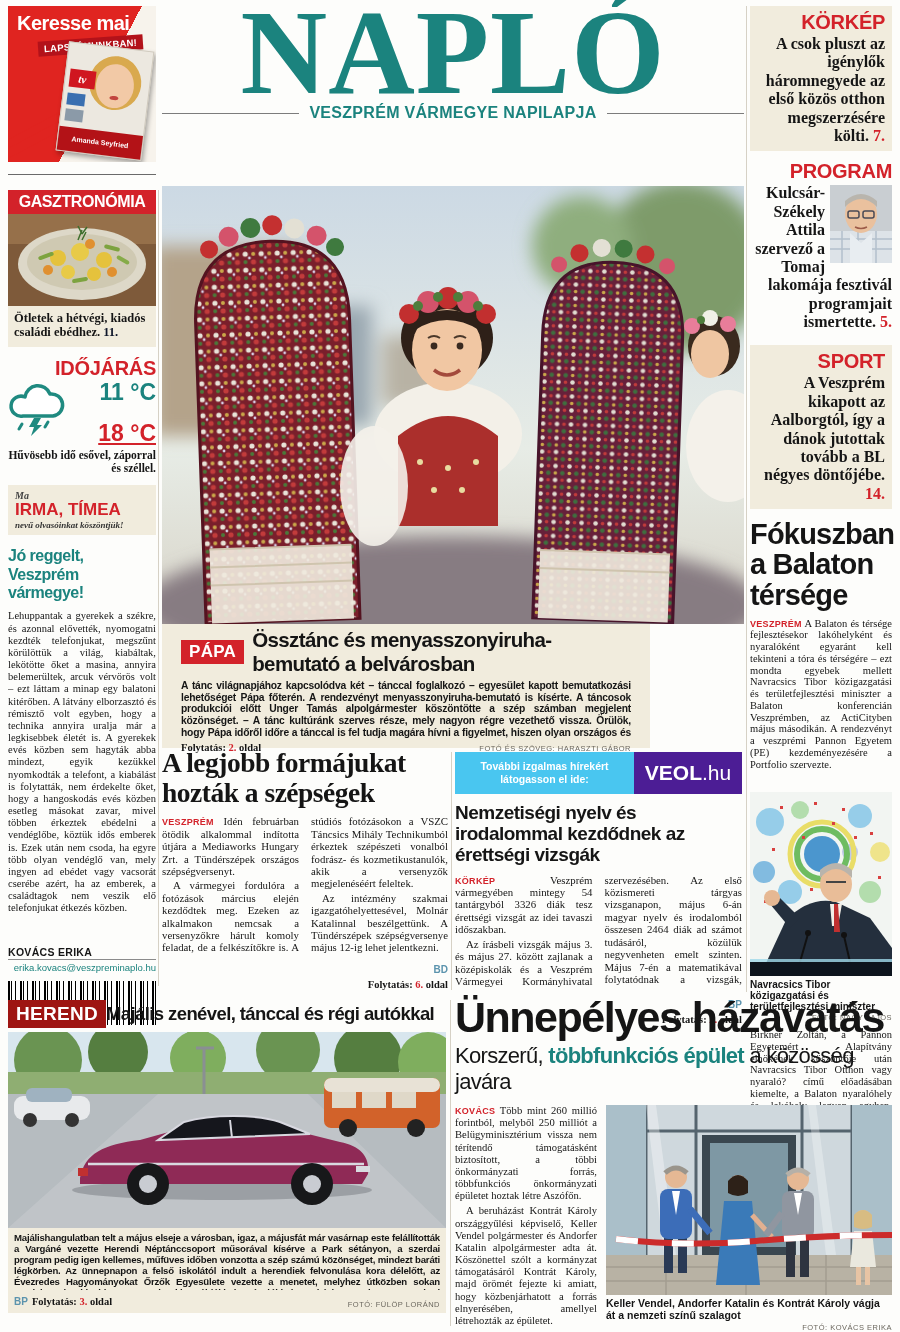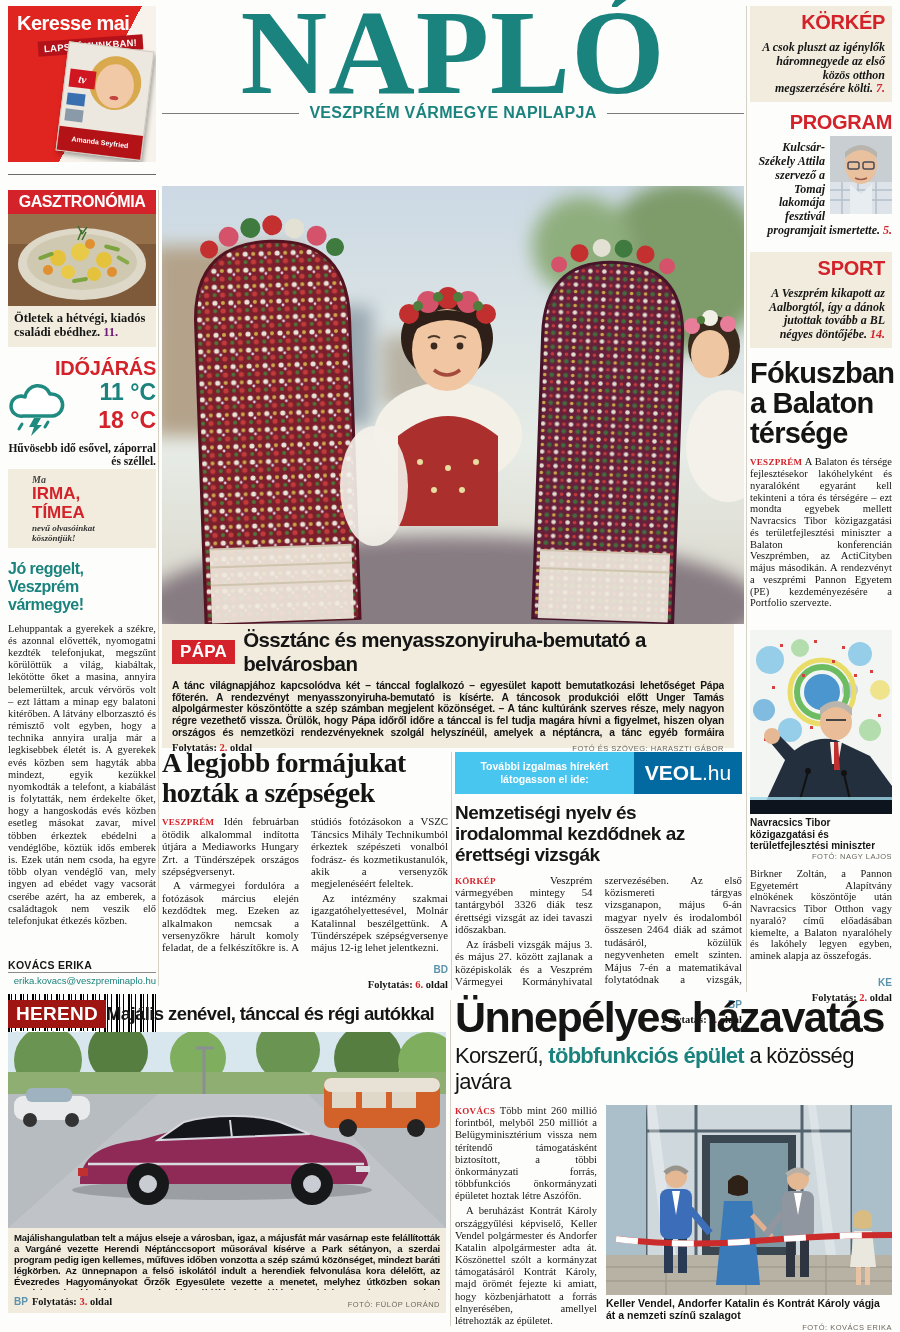--- a/index.html
+++ b/index.html
@@ -2,23 +2,23 @@
 <html><head>
 <meta charset="utf-8">
 <style>
   html,body{margin:0;padding:0;}
   body{width:900px;height:1332px;background:#fdfdfb;position:relative;overflow:hidden;
        font-family:"Liberation Serif",serif;color:#151515;}
   .abs{position:absolute;}
   .beige{background:#f1ecdd;}
   .sans{font-family:"Liberation Sans",sans-serif;}
   .serifbody{font-family:"Liberation Serif",serif;text-align:justify;}
-  .red{color:#701a75;}
+  .red{color:#0f172a;}
   .sec-title{font-family:"Liberation Sans",sans-serif;font-weight:bold;color:#d3222a;letter-spacing:-0.3px;}
-  .tag{color:#d3222a;font-family:Liberation Serif, serif;font-weight:bold;font-size:9px;letter-spacing:.3px;}
+  .tag{color:#d3222a;font-family:Liberation Sans, sans-serif;font-weight:bold;font-size:9px;letter-spacing:.3px;}
   .initials{color:#5b93ad;font-weight:bold;font-family:"Liberation Sans",sans-serif;font-size:10px;}
   .cont{font-weight:bold;font-size:10.5px;}
   .cont .pg{color:#d3222a;}
   .credit{font-family:"Liberation Sans",sans-serif;font-size:7.5px;color:#6b675e;
           text-transform:uppercase;letter-spacing:.5px;}
   .vline{background:#d6d1c5;width:1px;}
   .hline{background:#6a6a6a;height:1px;}
   svg{display:block;}
 
   
@@ -44,76 +44,76 @@
   .mast-sub-row{display:flex;align-items:center;gap:10px;margin-top:-10px;}
   .mast-rule{flex:1;height:1px;background:#7c7c7c;}
   .mast-sub{color:#1b837e;font-family:"Liberation Sans",sans-serif;font-weight:bold;font-size:16px;letter-spacing:.3px;}
   .dateline{margin-top:5px;border-top:1px solid #7c7c7c;border-bottom:1px solid #7c7c7c;
             font-size:11px;padding:3px 0;}
 
   
   .rail{left:750px;top:6px;width:142px;}
   .rail-box{padding:6px 7px;margin-bottom:10px;}
   .rail-title{font-size:20px;text-align:right;line-height:1;}
-  .rail-text{font-size:12px;font-weight:bold;text-align:right;line-height:1.15;margin-top:9px;font-style:italic;}
+  .rail-text{font-size:16px;font-weight:bold;text-align:right;line-height:1.15;margin-top:3px;}
   .rail-pg{color:#d3222a;}
   .balaton-headline{font-family:"Liberation Sans",sans-serif;font-weight:bold;font-size:29px;
                     line-height:1.04;letter-spacing:-0.8px;margin:6px 0 8px;}
   .small-body{font-size:10.5px;line-height:1.12;}
   .photo-caption{font-family:"Liberation Sans",sans-serif;font-weight:bold;font-size:10px;line-height:1.12;}
 
   
   .side{left:8px;top:190px;width:148px;}
   .gastro-title{background:#d3222a;color:#fff;font-family:"Liberation Sans",sans-serif;font-weight:bold;
                 font-size:16px;text-align:center;line-height:24px;letter-spacing:-0.4px;}
   .gastro-cap{font-size:12.5px;font-weight:bold;padding:5px 6px 7px;line-height:1.15;}
   .weather{margin-top:10px;}
   .weather-title{font-size:20px;text-align:right;}
   .temp-teal{color:#1b837e;font-family:"Liberation Sans",sans-serif;font-weight:bold;font-size:23px;text-align:right;line-height:1.05;}
   .temp-red{color:#d3222a;font-family:"Liberation Sans",sans-serif;font-weight:bold;font-size:23px;text-align:right;line-height:1.05;}
   .weather-text{font-size:11.5px;font-weight:bold;text-align:right;margin-top:4px;line-height:1.15;}
-  .nameday{margin-top:1px;padding:5px 24px;}
+  .nameday{margin-top:10px;padding:5px 7px;}
   .nameday-ma{font-size:10px;font-weight:bold;font-style:italic;color:#444;}
   .nameday-names{color:#d3222a;font-family:"Liberation Sans",sans-serif;font-weight:bold;font-size:17px;line-height:1.1;}
   .nameday-suffix{font-size:9px;font-weight:bold;color:#333;font-style:italic;}
   .morning-head{color:#1b837e;font-family:"Liberation Sans",sans-serif;font-weight:bold;font-size:16px;
                 line-height:1.15;letter-spacing:-0.5px;margin-top:12px;}
   .morning-body{font-size:10.5px;line-height:1.16;margin-top:8px;height:330px;overflow:hidden;}
   .author{font-family:"Liberation Sans",sans-serif;font-weight:bold;font-size:10.5px;
           border-bottom:1px solid #8b8b8b;padding-bottom:1px;margin-top:6px;letter-spacing:.3px;}
   .email{color:#1b837e;font-size:9.5px;font-family:"Liberation Sans",sans-serif;margin-top:2px;text-align:right;}
   .barcode{margin-top:8px;height:44px;background:
      repeating-linear-gradient(90deg,#000 0 2px,#fff 2px 3px,#000 3px 4px,#fff 4px 7px,#000 7px 8px,#fff 8px 12px);
      position:relative;}
   .barcode-digits{position:absolute;bottom:-1px;left:4px;background:#fff;padding:0 3px;
                   font-family:"DejaVu Sans Mono",monospace;font-size:7px;letter-spacing:1px;}
 
   
   .main-photo{left:162px;top:186px;width:582px;height:438px;}
-  .papa{left:162px;top:624px;width:572px;height:124px;padding:4px 10px;box-sizing:border-box;}
+  .papa{left:162px;top:624px;width:488px;height:124px;padding:4px 19px;box-sizing:border-box;}
   .papa-row{display:flex;align-items:center;gap:8px;}
   .papa-tag{background:#d3222a;color:#fff;font-family:"Liberation Sans",sans-serif;font-weight:bold;
             font-size:17px;padding:2px 8px;letter-spacing:.3px;}
   .papa-head{font-family:"Liberation Sans",sans-serif;font-weight:bold;font-size:20.5px;letter-spacing:-0.6px;}
   .papa-body{font-family:"Liberation Sans",sans-serif;font-weight:bold;font-size:10.3px;line-height:1.14;
              text-align:justify;margin-top:4px;height:60px;overflow:hidden;letter-spacing:-0.2px;}
   .papa-foot{display:flex;justify-content:space-between;align-items:flex-end;margin-top:2px;}
 
   
   .beauty{left:162px;top:748px;width:286px;}
   .beauty-head{font-family:"Liberation Serif",serif;font-weight:bold;font-size:27.5px;line-height:1.08;letter-spacing:-0.5px;}
   .twocol{column-count:2;column-gap:12px;font-size:10.8px;line-height:1.15;text-align:justify;margin-top:8px;}
   .twocol p{margin:0 0 0;}
   .twocol p + p{text-indent:11px;margin-top:2px;}
   .endline{text-align:right;margin-top:2px;}
   .veolexams{left:455px;top:752px;width:287px;}
   .veol-banner{display:flex;height:42px;border-radius:14px;}
   .veol-left{flex:1;background:#49c6f0;color:#fff;font-family:"Liberation Sans",sans-serif;font-weight:bold;
              font-size:10.5px;text-align:center;display:flex;align-items:center;justify-content:center;line-height:1.2;padding:0 8px;}
-  .veol-right{width:108px;background:#0369a1;color:#fff;display:flex;align-items:center;justify-content:center;
+  .veol-right{width:108px;background:#4c1d95;color:#fff;display:flex;align-items:center;justify-content:center;
               font-family:"Liberation Sans",sans-serif;font-weight:bold;font-size:21px;}
   .veol-right .hu{font-weight:normal;}
   .exams-head{font-family:"Liberation Sans",sans-serif;font-weight:bold;font-size:19px;line-height:1.1;
               letter-spacing:-0.5px;margin-top:9px;}
 
   
   .herend{left:8px;top:1000px;width:438px;}
   .herend-row{display:flex;align-items:center;}
   .herend-tag{background:#9e1512;color:#fff;font-family:"Liberation Sans",sans-serif;font-weight:bold;
               font-size:19px;padding:3px 8px;letter-spacing:.3px;}
@@ -287,21 +287,21 @@
   <div class="weather">
     <div class="weather-title sec-title">IDŐJÁRÁS</div>
     <div style="display:flex;align-items:flex-start;">
       <svg width="58" height="58" viewBox="0 0 58 58">
         <path d="M15,36 a10,10 0 1 1 2,-19 a13,13 0 0 1 25,-3 a9,9 0 1 1 3,22 Z" fill="#fff" stroke="#1f8a80" stroke-width="3.5" stroke-linejoin="round"></path>
         <polygon points="26,38 33,38 29,45 34,45 23,56 26,47 21,47" fill="#1f8a80"></polygon>
         <path d="M14,44 l-3,5 M40,42 l-3,5" stroke="#1f8a80" stroke-width="3" stroke-linecap="round"></path>
       </svg>
       <div style="flex:1;">
         <div class="temp-teal">11 °C</div>
-        <div class="temp-red" style="margin-top:4px;">18 °C</div>
+        <div class="temp-red" style="margin-top:17px;text-decoration:underline;">18 °C</div>
       </div>
     </div>
     <div class="weather-text serifbody" style="text-align:right;">Hűvösebb idő esővel, záporral és széllel.</div>
   </div>
 
   <div class="nameday beige">
     <div class="nameday-ma">Ma</div>
     <div class="nameday-names">IRMA, TÍMEA</div>
     <div class="nameday-suffix">nevű olvasóinkat köszöntjük!</div>
   </div>

